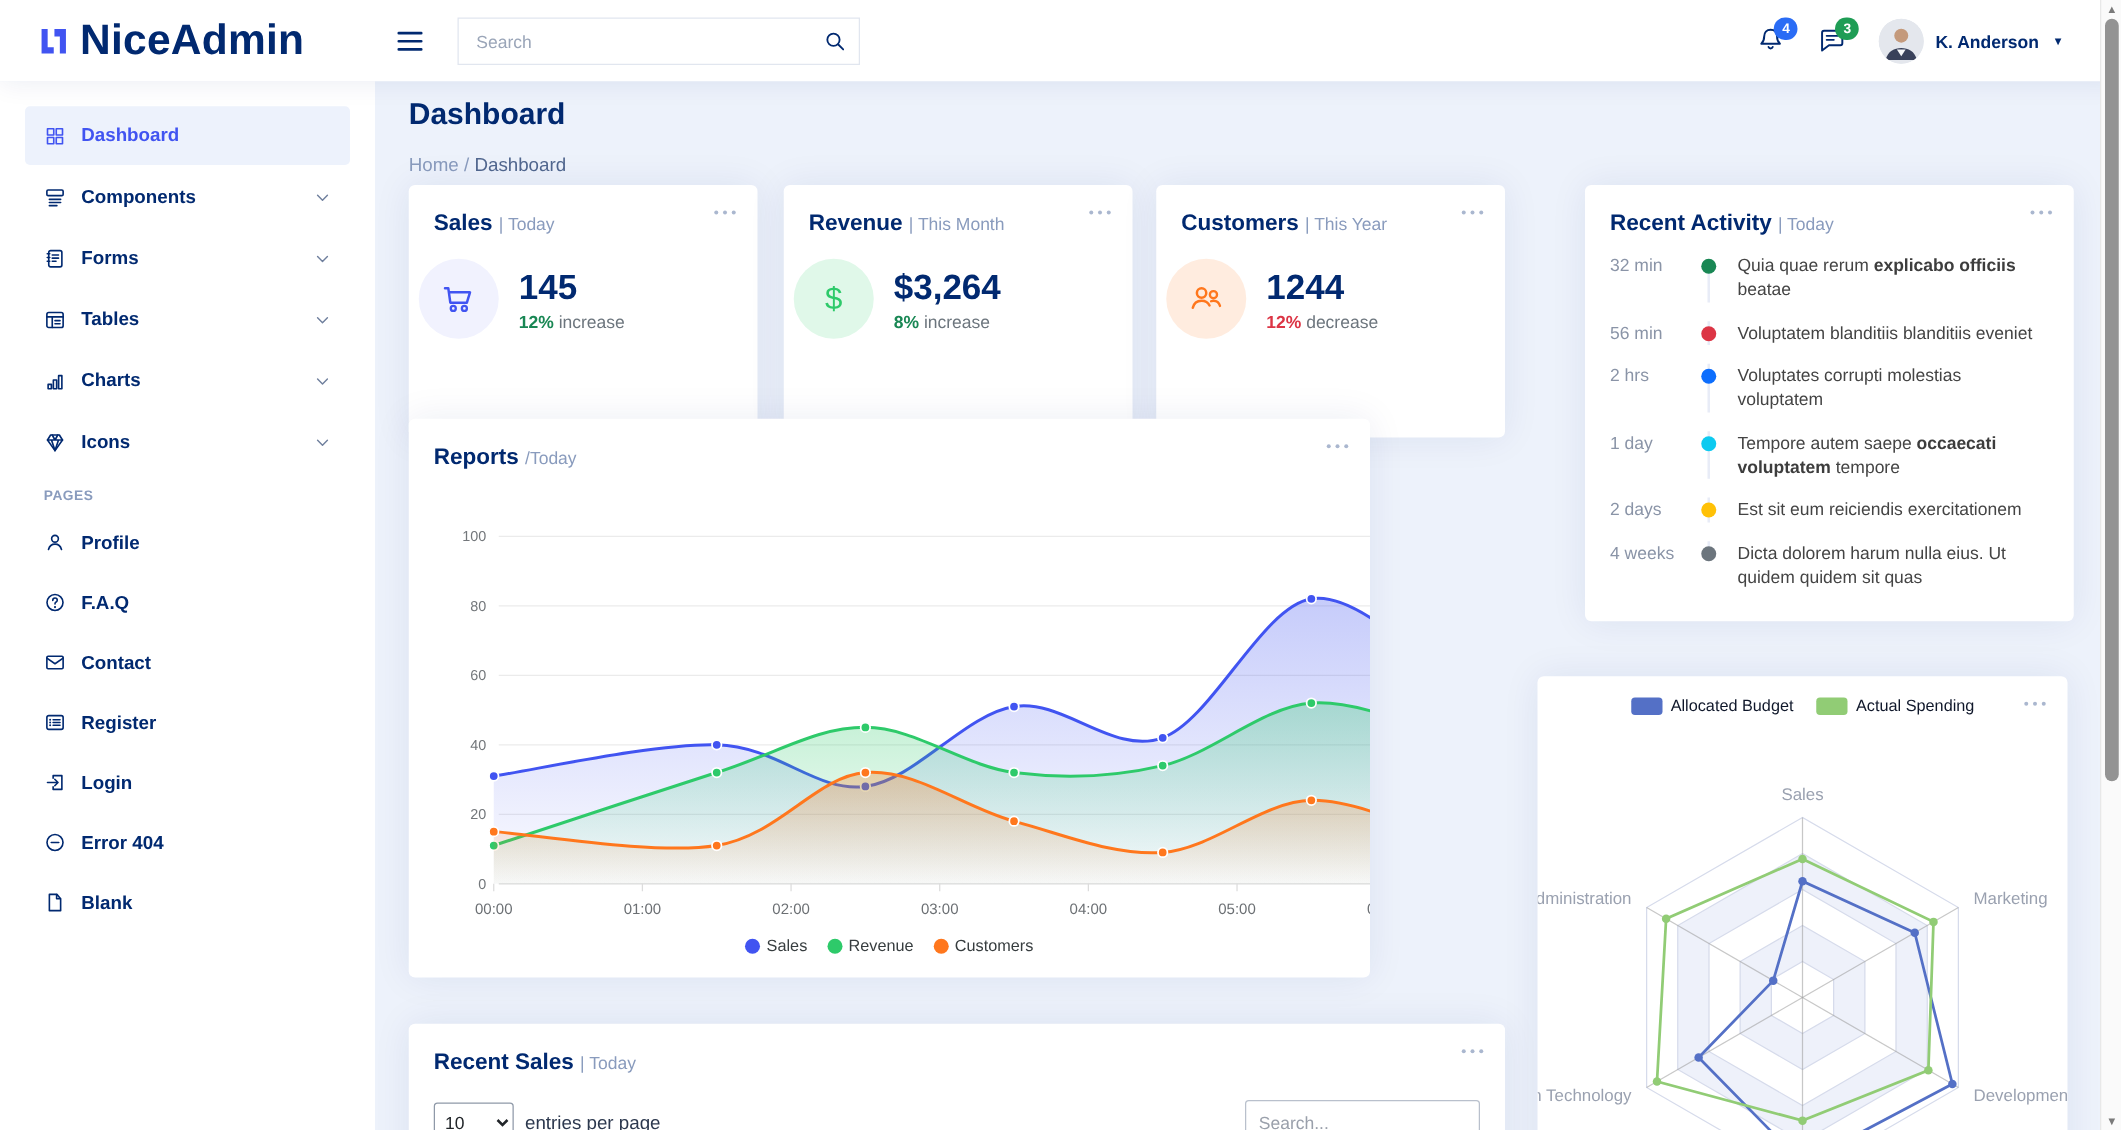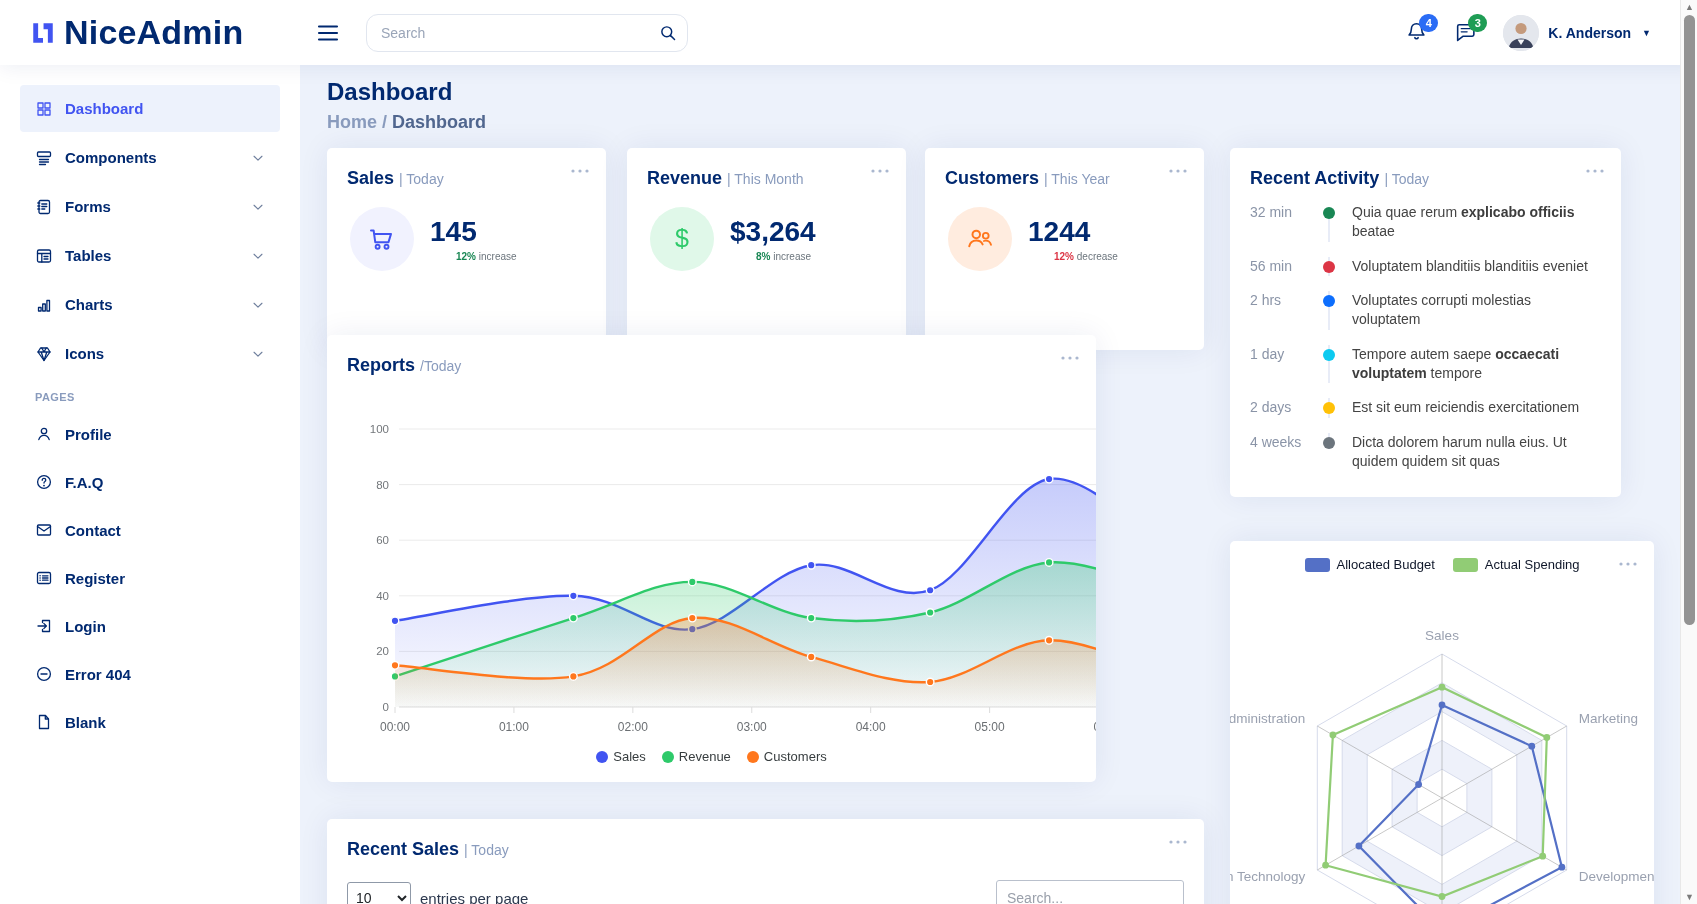--- a/index.html
+++ b/index.html
@@ -5,21 +5,21 @@
   html,body{margin:0;padding:0;width:1697px;height:904px;overflow:hidden;
     font-family:"Liberation Sans", sans-serif; background:#edf2fb;}
   *{box-sizing:border-box;}
   
   #header{position:absolute;left:0;top:0;width:1697px;height:65px;background:#fff;
     box-shadow:0 2px 20px rgba(1,41,112,.08);z-index:50;display:flex;align-items:center;}
   .logo{display:flex;align-items:center;gap:8px;padding-left:30px;width:300px;}
   .logo-text{font-size:34px;font-weight:700;color:#012970;letter-spacing:.2px;}
   .hamburger{color:#012970;cursor:pointer;margin-left:16px;display:flex;}
   .search-form{margin-left:26px;display:flex;align-items:center;border:1px solid #e1e6ef;
-    border-radius:12px;height:38px;width:322px;background:#fff;padding:0 10px 0 12px;gap:20px;}
+    border-radius:0;height:38px;width:322px;background:#fff;padding:0 10px 0 12px;gap:20px;}
   .search-form input{border:0;outline:0;flex:1;font-size:14px;color:#012970;font-family:inherit;}
   .search-form input::placeholder{color:#9aa5b8;}
   .search-btn{background:none;border:0;color:#012970;cursor:pointer;display:flex;padding:0;}
   .hdr-right{margin-left:auto;display:flex;align-items:center;gap:26px;padding-right:46px;}
   .hdr-ic{position:relative;color:#012970;cursor:pointer;display:flex;}
   .badge{position:absolute;top:-7px;right:-10px;min-width:19px;height:18px;border-radius:9px;
     color:#fff;font-size:11px;font-weight:600;display:flex;align-items:center;justify-content:center;padding:0 4px;}
   .badge.blue{background:#2a6cf5;}
   .badge.green{background:#1f9d55;}
   .profile{display:flex;align-items:center;gap:9px;cursor:pointer;}
@@ -34,36 +34,36 @@
   .nav-item.active .nav-ic{color:#4154f1;}
   .nav-ic{display:flex;color:#012970;width:18px;justify-content:center;}
   .nav-lb{flex:1;}
   .nav-ch{display:flex;color:#6f7f9d;}
   .nav-heading{font-size:11px;font-weight:700;color:#899bbd;letter-spacing:.4px;margin:14px 0 8px 15px;}
   .pages .nav-item{height:46px;font-size:15px;}
   
   #main{position:absolute;left:300px;top:65px;width:1380px;height:839px;}
   .pagetitle{position:absolute;left:27px;top:13px;}
   .pagetitle h1{margin:0;font-size:24px;font-weight:700;color:#012970;}
-  .breadcrumb{font-size:18px;color:#899bbd;margin-top:6px;font-weight:bold;}
+  .breadcrumb{font-size:15px;color:#899bbd;margin-top:18px;}
   .breadcrumb .cur{color:#51678f;}
   .card{position:absolute;background:#fff;border-radius:5px;box-shadow:0 0 30px rgba(1,41,112,.08);overflow:hidden;}
   .card-dots{position:absolute;top:12px;right:16px;color:#aab7cf;cursor:pointer;}
   .card-title{font-size:18px;font-weight:700;color:#012970;padding:20px 20px 0 20px;}
   .card-title .period{font-size:14px;font-weight:400;color:#899bbd;}
   
   .info-card{width:279px;height:202px;top:83px;}
-  .info-body{display:flex;align-items:center;gap:16px;padding:18px 20px 0 23px;}
+  .info-body{display:flex;align-items:center;gap:16px;padding:18px 20px 0 8px;}
   .info-icon{width:64px;height:64px;border-radius:50%;display:flex;align-items:center;justify-content:center;}
   .info-value{font-size:28px;font-weight:700;color:#012970;}
-  .info-sub{font-size:10px;margin-top:3px;margin-left:26px;}
+  .info-sub{font-size:14px;margin-top:3px;}
   .info-sub .pct{font-weight:700;}
   .info-sub .lbl{color:#6c757d;}
   
-  #activity-card{left:930px;top:83px;width:391px;height:349px;}
+  #activity-card{left:968px;top:83px;width:391px;height:349px;}
   .act-list{padding:14px 20px 0 20px;}
   .act-row{display:flex;align-items:flex-start;padding-bottom:15px;position:relative;}
   .act-time{width:64px;flex:none;font-size:14px;color:#8a94a7;padding-top:1px;}
   .act-dotcol{width:30px;flex:none;display:flex;justify-content:center;position:relative;align-self:stretch;}
   .act-dotcol::before{content:"";position:absolute;top:0;bottom:0;left:50%;width:2px;margin-left:-1px;background:#e8ecf7;}
   .act-row:first-child .act-dotcol::before{top:6px;}
   .act-row:last-child .act-dotcol::before{bottom:22px;}
   .act-dot{width:12px;height:12px;border-radius:50%;position:relative;z-index:2;margin-top:4px;}
   .act-text{font-size:14px;color:#444;line-height:1.38;padding-left:8px;}
   .act-text b{color:#3d3d3d;}

